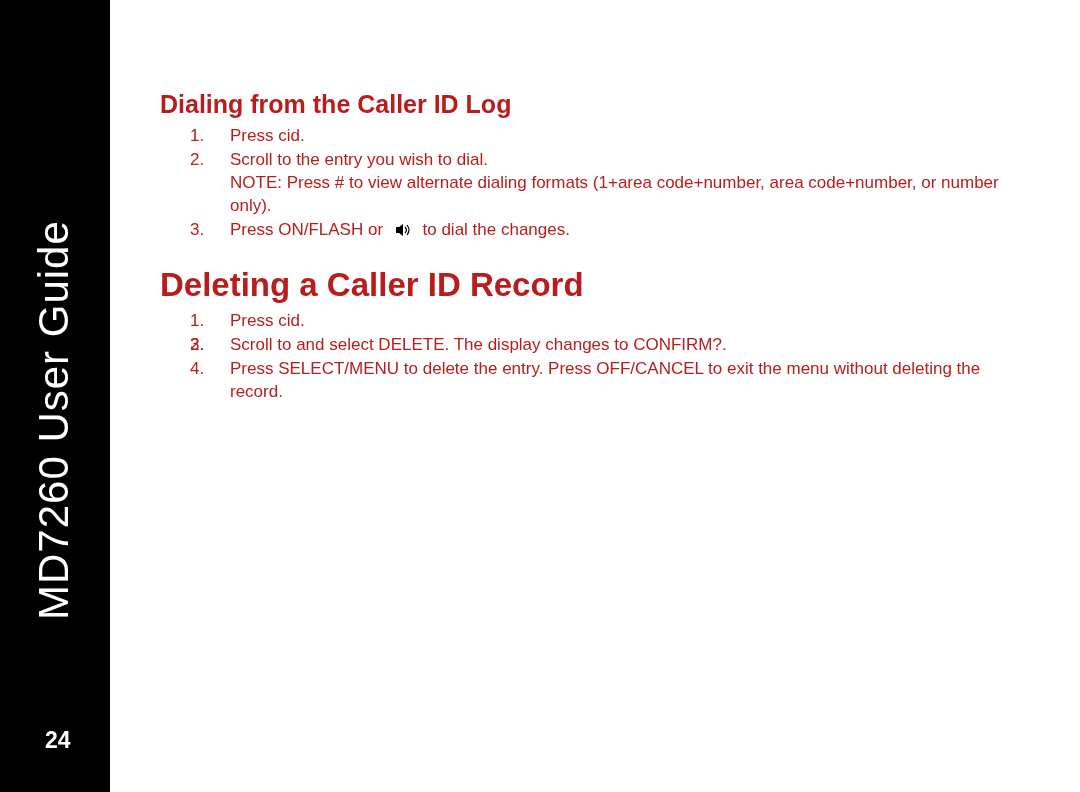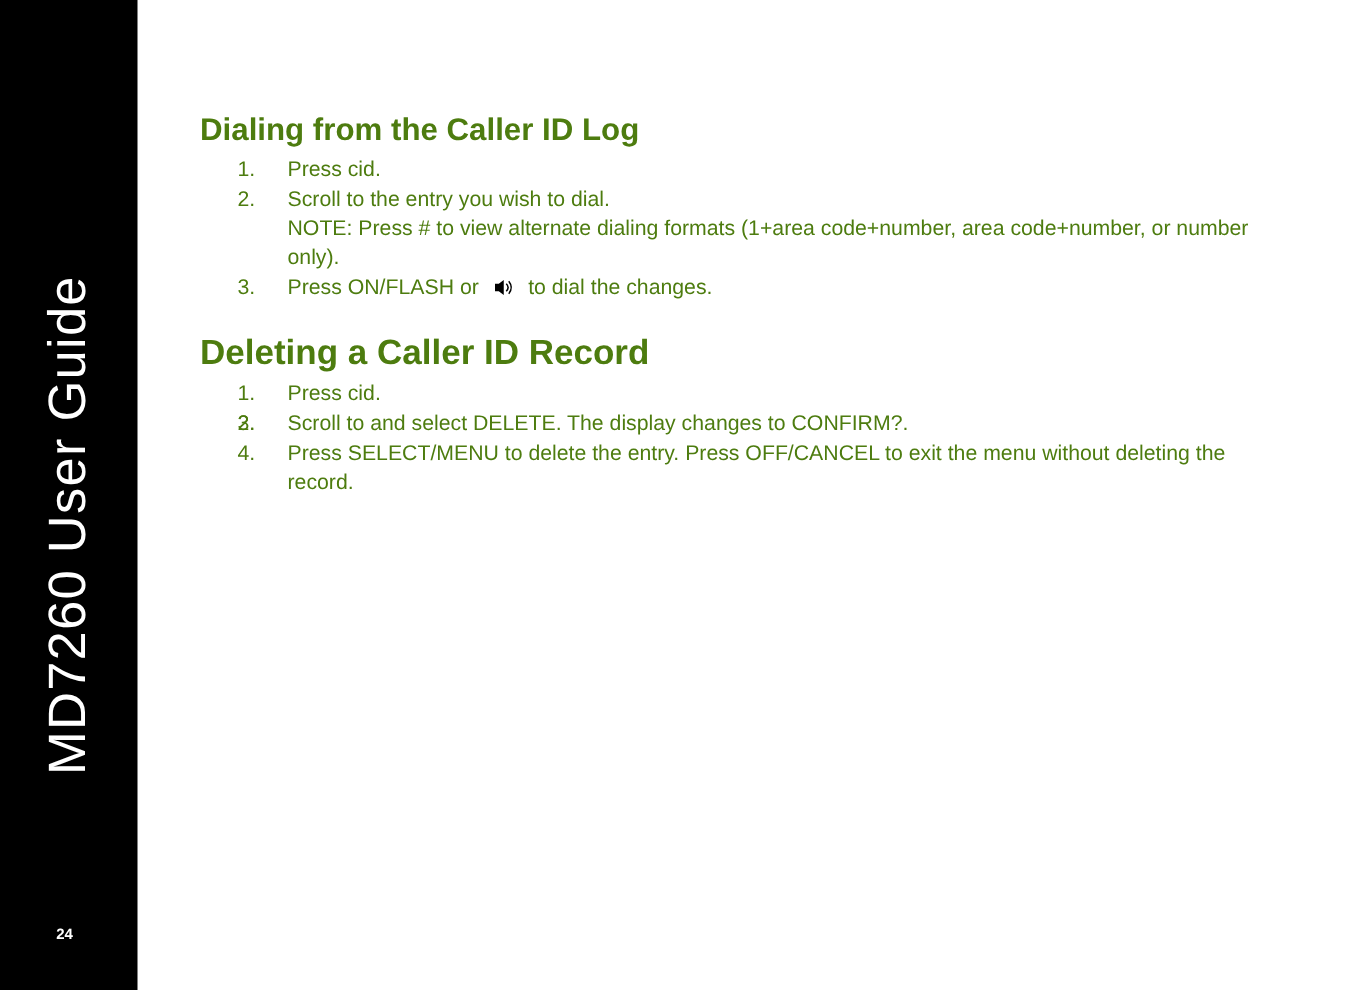--- a/index.html
+++ b/index.html
@@ -26,36 +26,36 @@
       position: absolute;
       left: 30px;
       top: 120px;
       height: 500px;
       letter-spacing: 1px;
     }
     .page-number {
       position: absolute;
       bottom: 38px;
       left: 45px;
-      font-size: 12px;
+      font-size: 23px;
       font-weight: bold;
     }
     .content {
       flex: 1;
       padding: 90px 50px 40px 50px;
-      color: #4d7c0f;
+      color: #b91c1c;
     }
     .section-heading {
       font-size: 25px;
       font-weight: bold;
       margin-bottom: 6px;
       font-family: Arial, Helvetica, sans-serif;
     }
     .section-heading2 {
-      font-size: 28px;
+      font-size: 33px;
       font-weight: bold;
       margin-top: 24px;
       margin-bottom: 6px;
     }
     .step-list {
       list-style: none;
       font-size: 17px;
       line-height: 1.35;
     }
     .step-list li {

